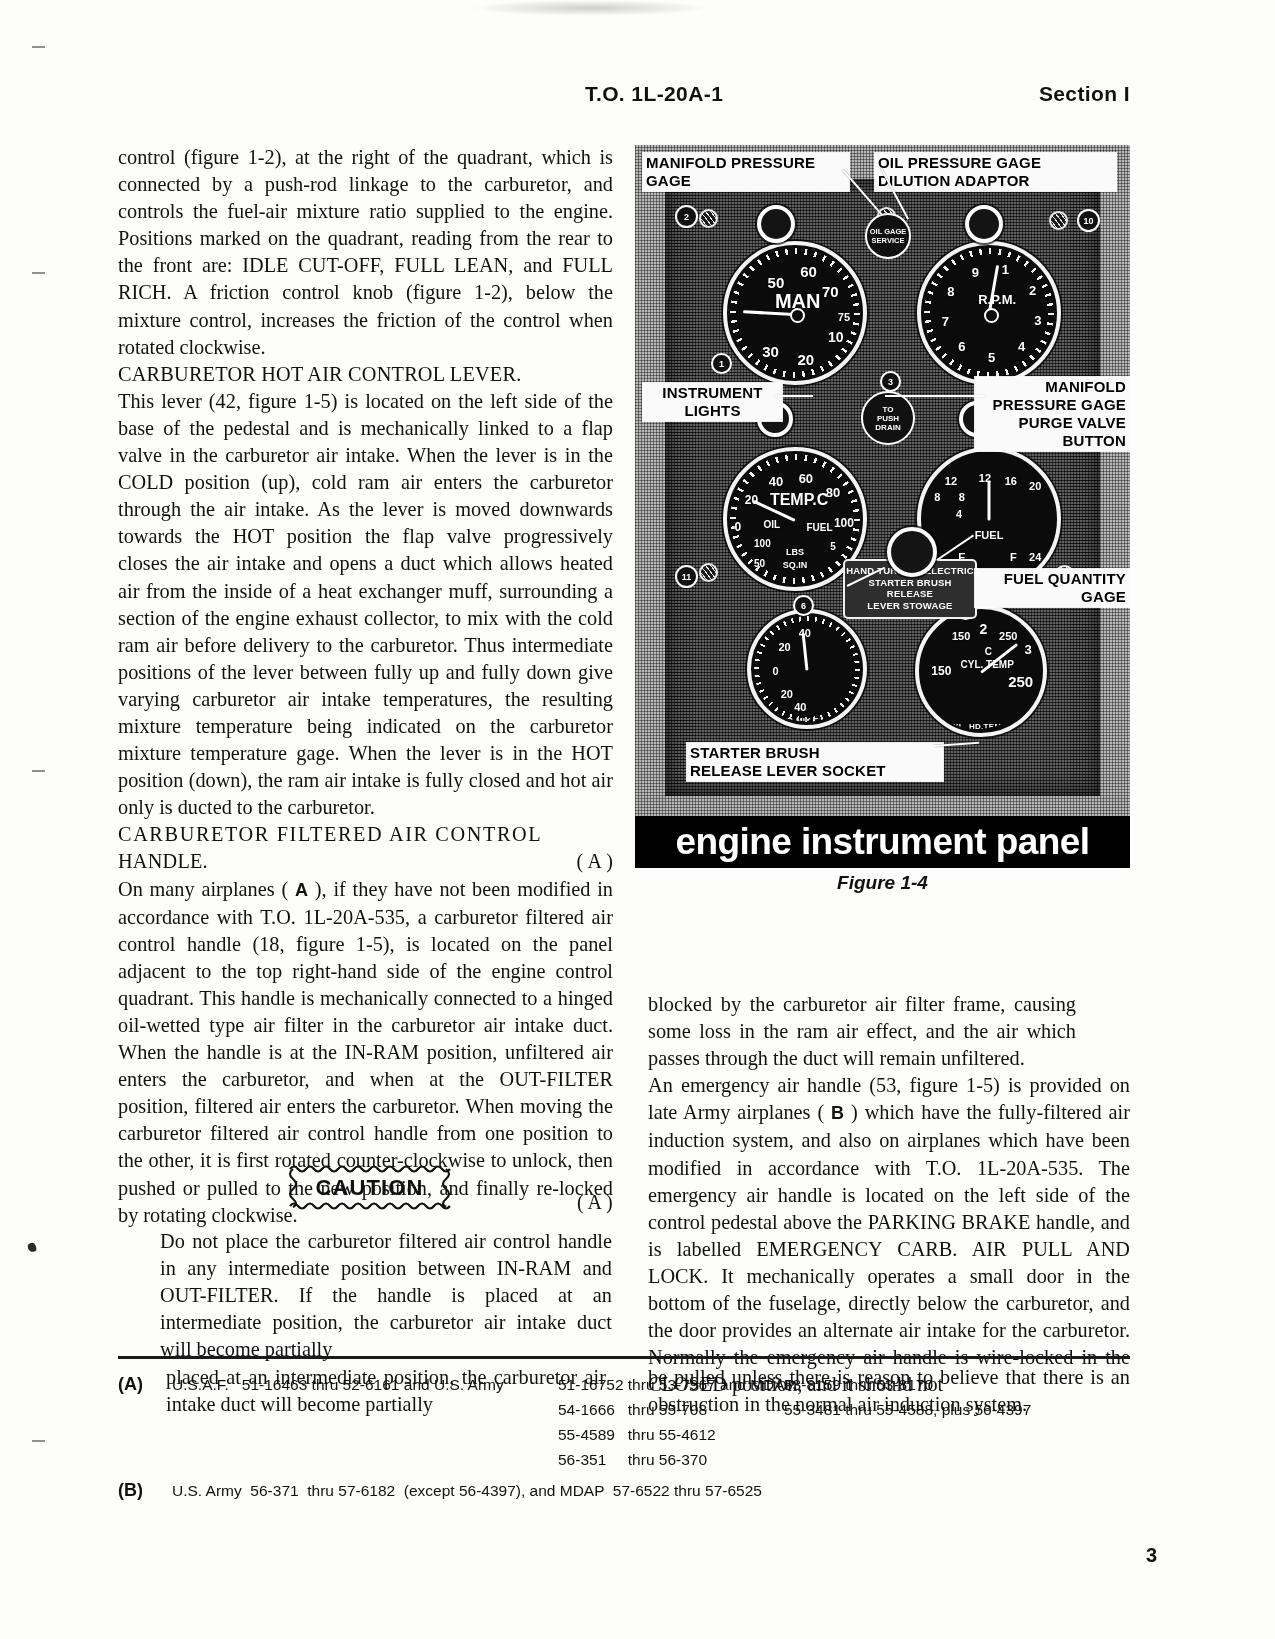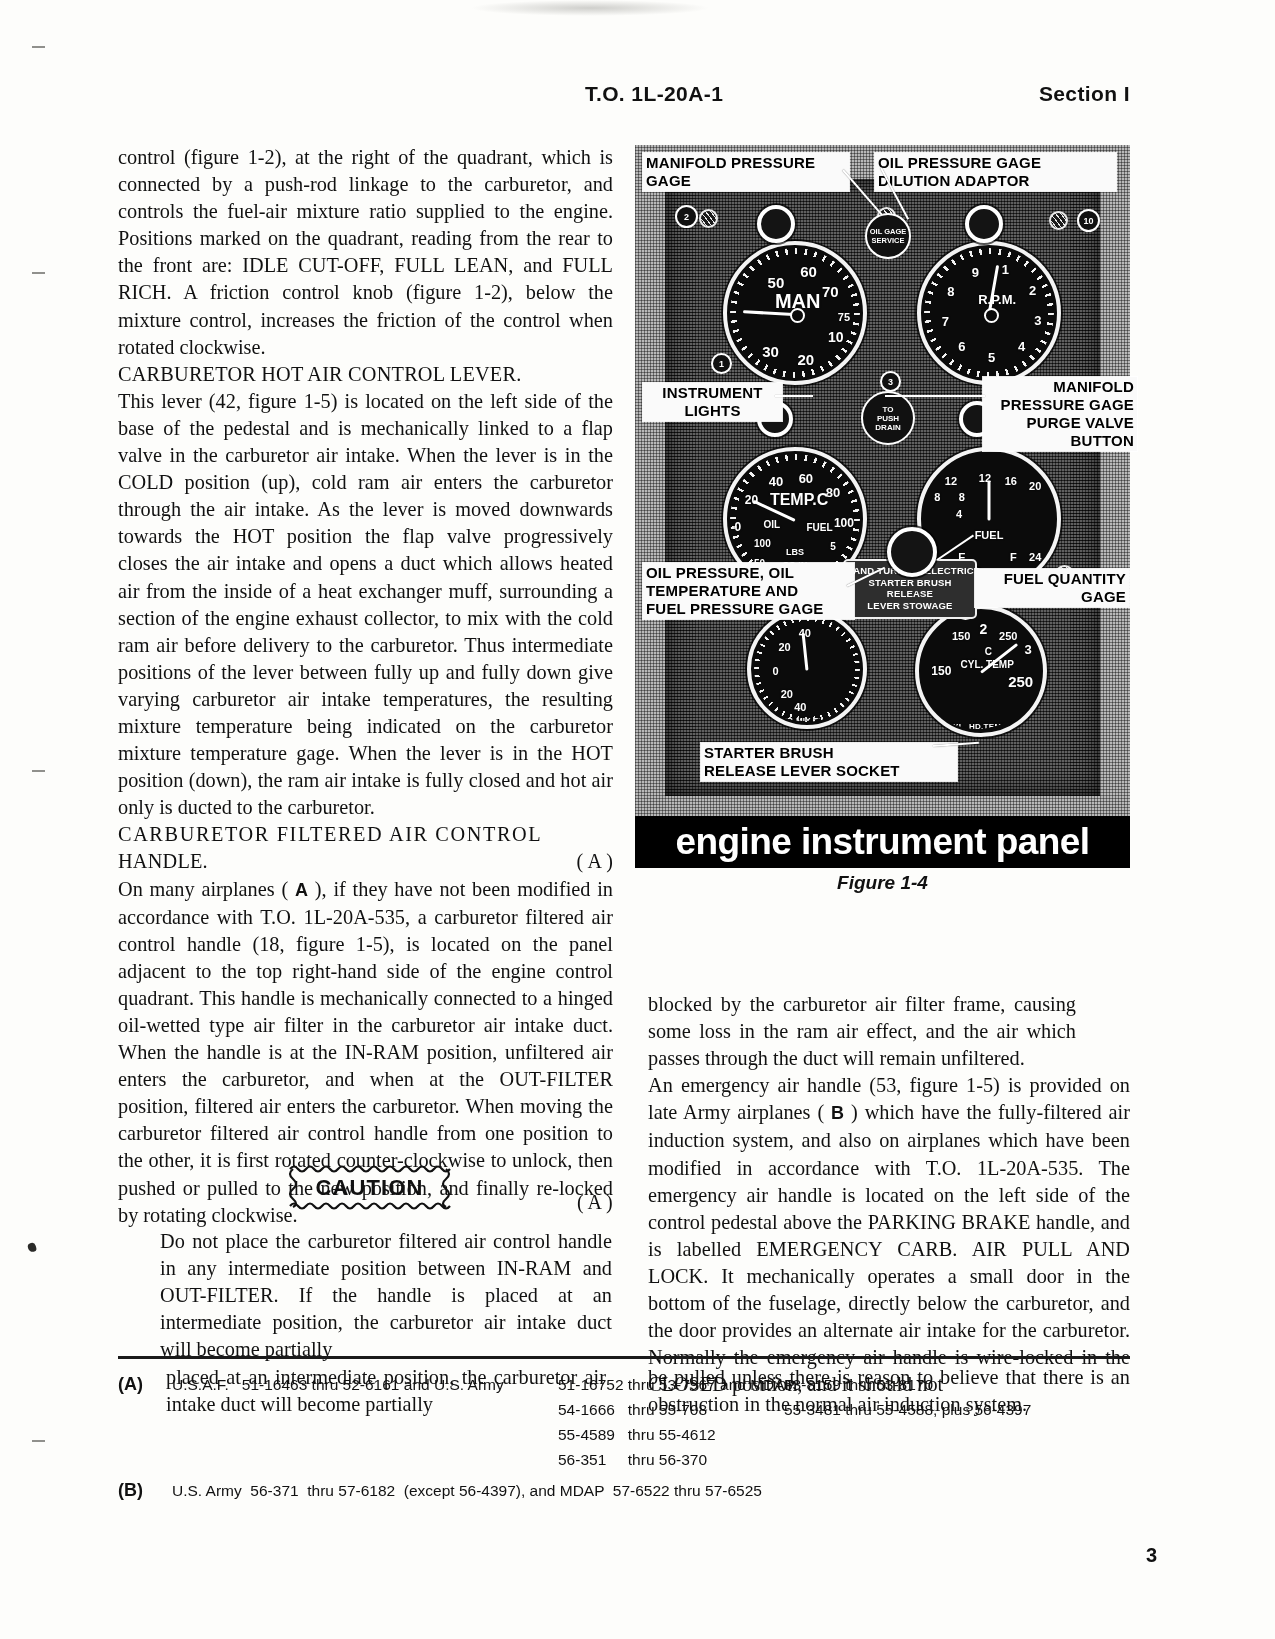--- a/index.html
+++ b/index.html
@@ -576,30 +576,27 @@
 LEVER STOWAGE</div>
         <div class="knob" style="left:222px; top:348px; width:42px; height:42px;"></div>
       </div>
 
       <div class="callout" style="left:8px; top:8px; width:200px;">MANIFOLD PRESSURE
 GAGE</div>
       <div class="callout" style="left:240px; top:8px; width:235px;">OIL PRESSURE GAGE
 DILUTION ADAPTOR</div>
       <div class="callout center" style="left:8px; top:238px; width:133px;">INSTRUMENT
 LIGHTS</div>
-      <div class="callout right" style="left:348px; top:232px; width:148px;">MANIFOLD
+      <div class="callout right" style="left:340px; top:232px; width:148px;">MANIFOLD
 PRESSURE GAGE
 PURGE VALVE
 BUTTON</div>
-      <div class="callout" style="left:8px; top:418px; width:205px;">OIL PRESSURE, OIL
-TEMPERATURE AND
-FUEL PRESSURE GAGE</div>
       <div class="callout right" style="left:340px; top:424px; width:148px;">FUEL QUANTITY
 GAGE</div>
-      <div class="callout" style="left:66px; top:598px; width:250px;">STARTER BRUSH
+      <div class="callout" style="left:52px; top:598px; width:250px;">STARTER BRUSH
 RELEASE LEVER SOCKET</div>
 
       <div class="leader" style="left:208px; top:24px; width:60px; transform:rotate(49deg);"></div>
       <div class="leader" style="left:246px; top:22px; width:58px; transform:rotate(62deg);"></div>
       <div class="leader" style="left:140px; top:250px; width:38px;"></div>
       <div class="leader" style="left:250px; top:250px; width:100px;"></div>
       <div class="leader" style="left:212px; top:440px; width:42px; transform:rotate(-26deg);"></div>
       <div class="leader" style="left:302px; top:414px; width:44px; transform:rotate(-34deg);"></div>
       <div class="leader" style="left:298px; top:600px; width:46px; transform:rotate(-4deg);"></div>
 

